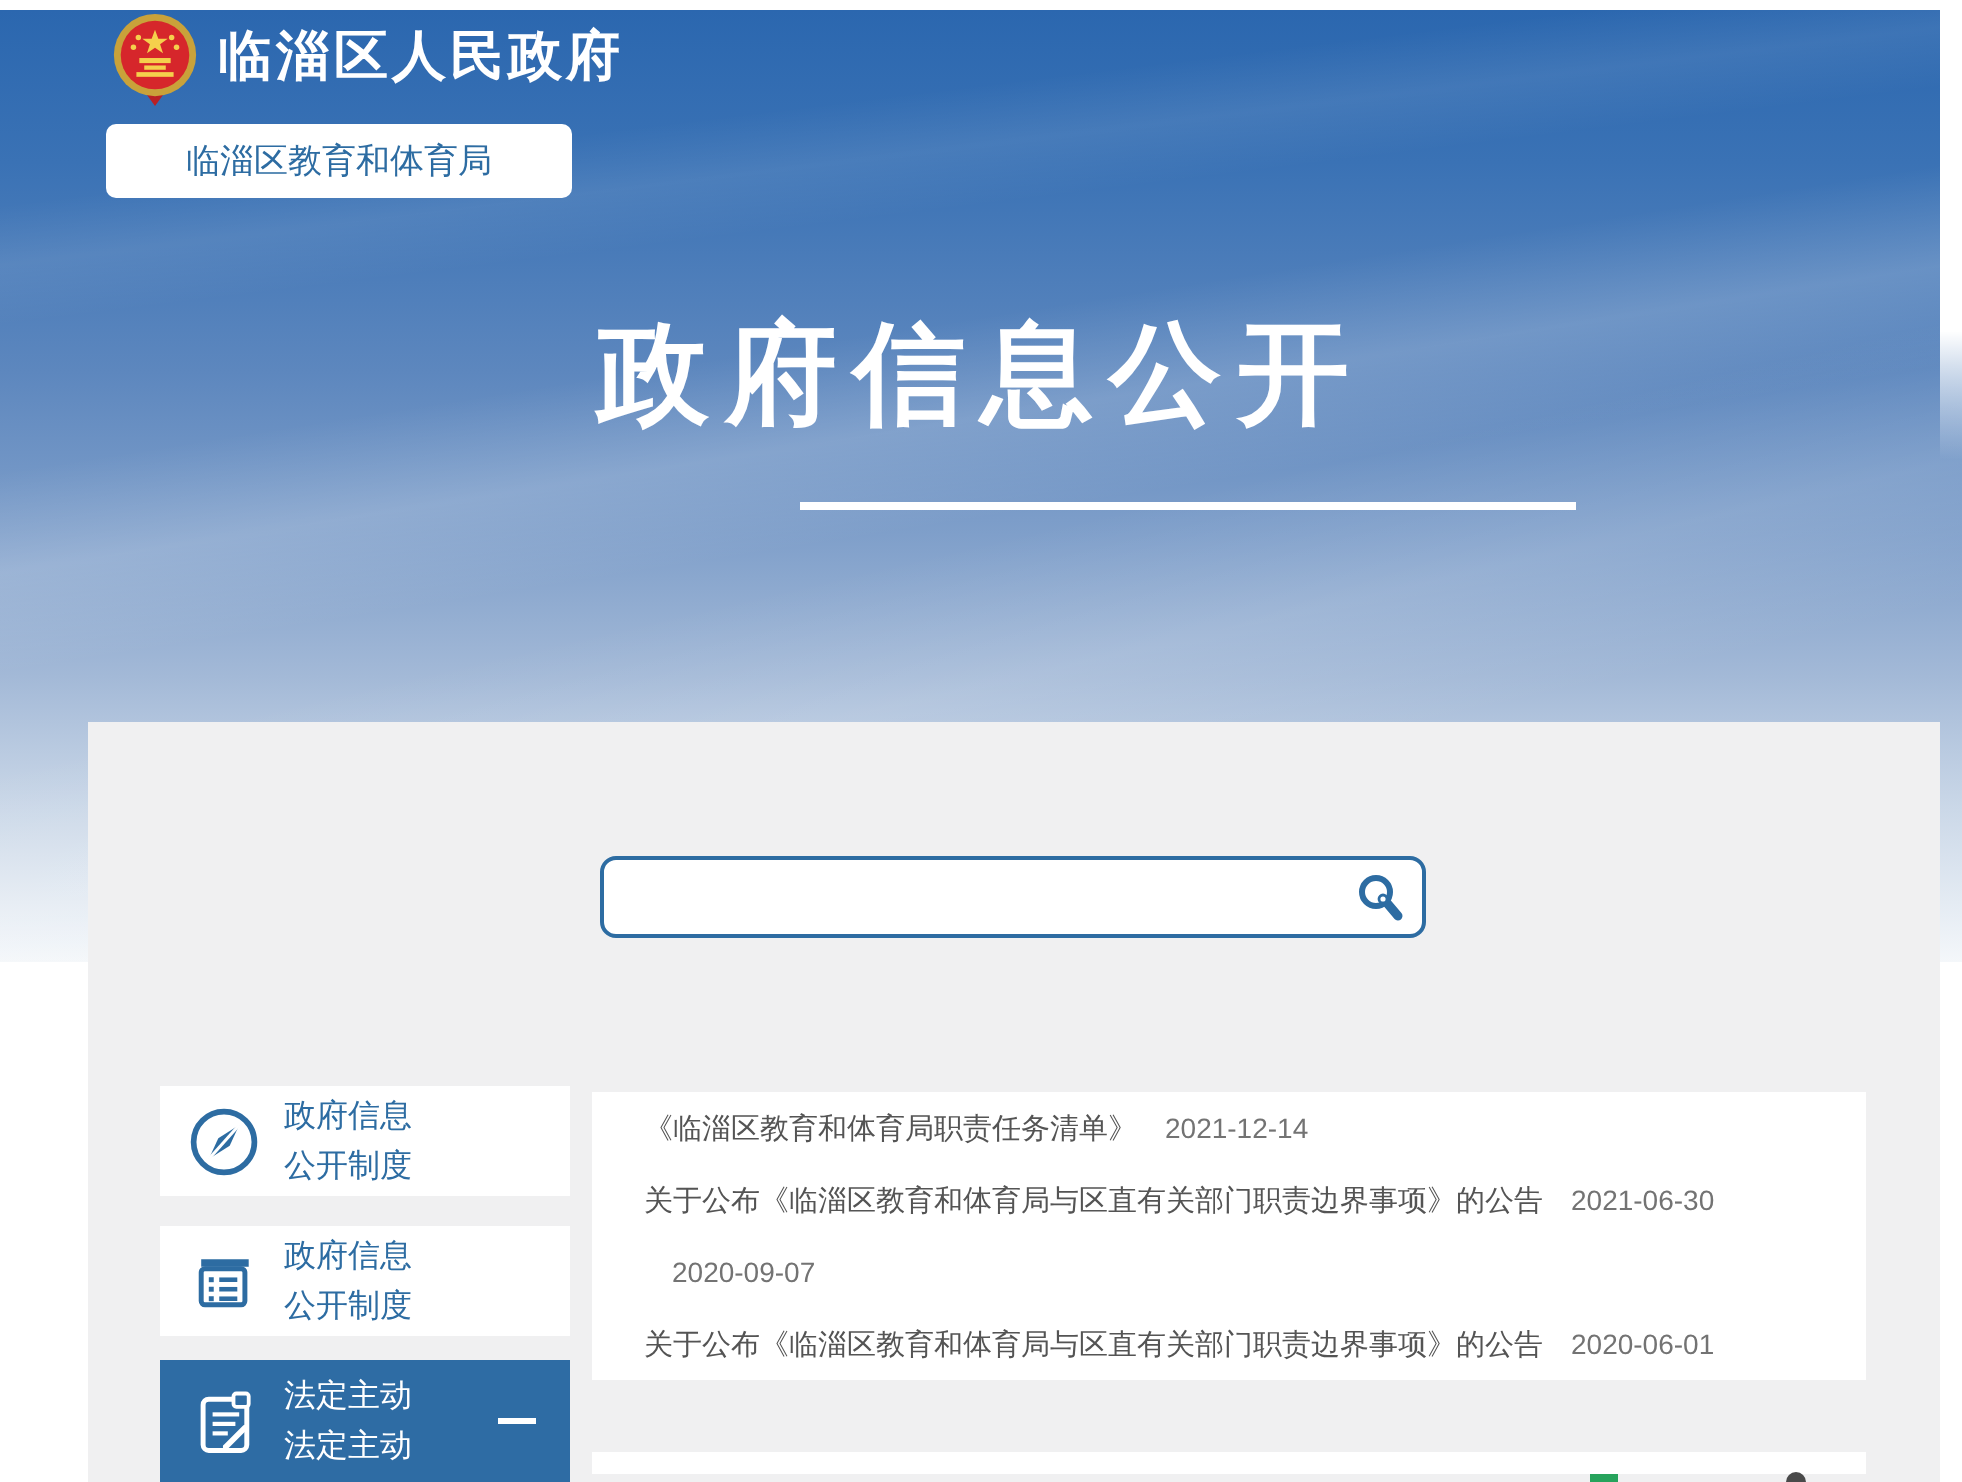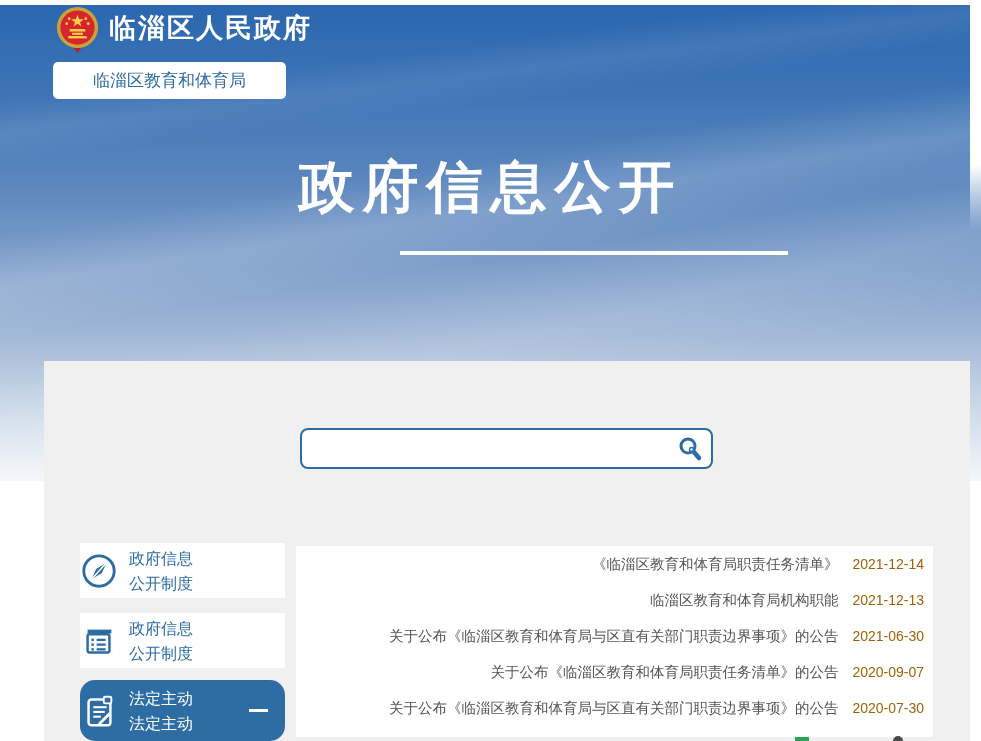--- a/index.html
+++ b/index.html
@@ -37,37 +37,37 @@
   
   .search-box { position:absolute; left:300px; top:428px; width:413px; height:41px; background:#ffffff;
     border:2px solid #2d6ca2; border-radius:8px; z-index:6; display:flex; align-items:center; }
   .search-input { flex:1; height:100%; border:none; outline:none; background:transparent;
     font-size:15px; padding:0 12px; font-family:inherit; color:#333; }
   .search-btn { width:34px; height:34px; border:none; background:transparent; cursor:pointer;
     display:flex; align-items:center; justify-content:center; margin-right:4px; }
 
   
   .side-item { position:absolute; left:80px; width:205px; height:55px; background:#ffffff;
-    display:flex; align-items:center; cursor:pointer; z-index:6; }
+    display:flex; align-items:center; padding-left:13px; cursor:pointer; z-index:6; }
   .side-item .ic { width:38px; height:38px; flex-shrink:0; margin-right:11px; }
   .side-item .lbl { font-size:16px; line-height:25px; color:#2d6ca2; }
   .side-item.pos1 { top:543px; }
   .side-item.pos2 { top:613px; }
-  .side-item.pos3 { top:680px; height:61px;border-radius:15px; }
+  .side-item.pos3 { top:680px; height:61px; }
   .side-item.active { background:#2e6ca4; }
   .side-item.active .lbl { color:#ffffff; }
   .minus-bar { position:absolute; right:17px; top:50%; margin-top:-2px; width:19px; height:3px;
     background:#ffffff; }
 
   
   .news-list { position:absolute; left:296px; top:546px; width:637px; background:#ffffff; z-index:6; }
-  .news-row { height:36px; display:flex; align-items:center; justify-content:flex-end;
-    padding:0 9px 0 8px; cursor:pointer; }
+  .news-row { height:36px; display:flex; align-items:center; justify-content:flex-start;
+    padding:0 9px 0 26px; cursor:pointer; }
   .news-title { font-size:14.5px; color:#545454; white-space:nowrap; overflow:hidden; }
-  .news-date { font-size:14px; color:#a16207; flex-shrink:0; margin-left:14px; }
+  .news-date { font-size:14px; color:#737373; flex-shrink:0; margin-left:14px; }
   .news-partial { position:absolute; left:296px; top:726px; width:637px; height:11px; background:#ffffff; z-index:6; }
 
   
   .frag-green { position:absolute; left:795px; top:737px; width:14px; height:4px; background:#27a35c; z-index:7; }
   .frag-dark { position:absolute; left:893px; top:736px; width:10px; height:5px; background:#4a4a4a;
     border-radius:5px 5px 0 0; z-index:7; }
 </style>
 </head>
 <body>
 
@@ -160,38 +160,33 @@
     <div class="minus-bar"></div>
   </div>
 
   <div class="news-list">
 
       <div class="news-row">
         <span class="news-title">《临淄区教育和体育局职责任务清单》</span>
         <span class="news-date">2021-12-14</span>
       </div>
 
-      <div class="news-row">
-        <span class="news-title">临淄区教育和体育局机构职能</span>
-        <span class="news-date">2021-12-13</span>
-      </div>
 
       <div class="news-row">
         <span class="news-title">关于公布《临淄区教育和体育局与区直有关部门职责边界事项》的公告</span>
         <span class="news-date">2021-06-30</span>
       </div>
 
       <div class="news-row">
-        <span class="news-title">关于公布《临淄区教育和体育局职责任务清单》的公告</span>
         <span class="news-date">2020-09-07</span>
       </div>
 
       <div class="news-row">
         <span class="news-title">关于公布《临淄区教育和体育局与区直有关部门职责边界事项》的公告</span>
-        <span class="news-date">2020-07-30</span>
+        <span class="news-date">2020-06-01</span>
       </div>
     </div>
   <div class="news-partial"></div>
 
   <div class="frag-green"></div>
   <div class="frag-dark"></div>
 
 </div>
 
 </body></html>

